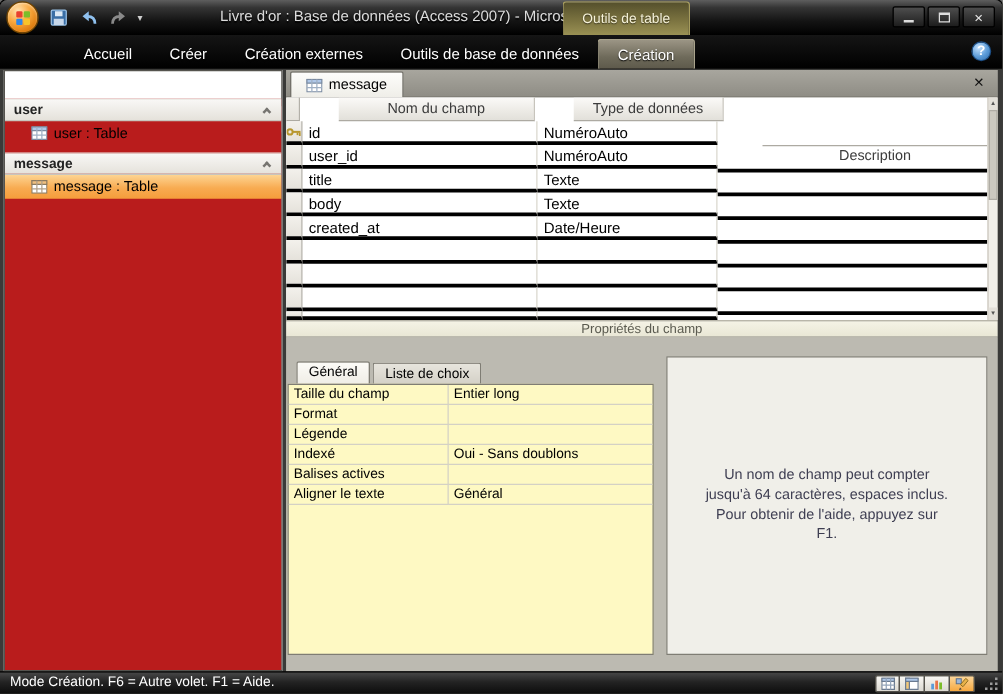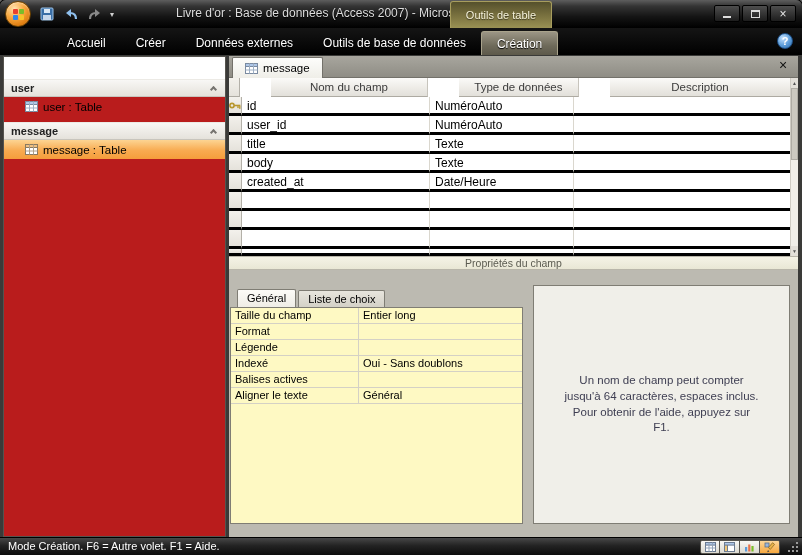--- a/index.html
+++ b/index.html
@@ -73,21 +73,21 @@
   .dgrid{position:absolute;left:0;top:22px;width:561px;height:178px;background:#fff;overflow:hidden;}
   .ghead{display:flex;height:19px;gap:31px;}
   .hc{background:linear-gradient(#fbfaf8,#eceae5 60%,#e2e0da);border-right:1px solid #c7c4bc;
     border-bottom:1px solid #adaaa2;font-size:11.5px;color:#3c3c3c;text-align:center;line-height:18px;}
   .grow{display:flex;height:19px;}
   .grow.partial{height:7px;overflow:hidden;}
   .c{border-right:1px solid #dad7ce;border-bottom:3px solid #000000;font-size:12px;color:#000;
     line-height:18px;padding-left:5px;}
   .col-sel{width:13px;padding:0;background:linear-gradient(#f3f1ec,#e5e2db);border-right:1px solid #b3b0a8;
     display:flex;align-items:center;justify-content:center;}
-  .col-name{width:188px;} .col-type{width:144px;} .col-desc{width:216px;border-right:none;}
+  .col-name{width:188px;} .col-type{width:144px;} .col-desc{width:216px;border-right:none;margin-top:38px;}
 
   .vscroll{position:absolute;left:561px;top:22px;width:8px;height:178px;background:#f1efe9;border-left:1px solid #cfccc4;}
   .vs-btn{position:absolute;left:0;width:100%;height:10px;font-size:5px;text-align:center;color:#555;
     line-height:10px;background:#e3e0d9;}
   .vs-up{top:0;} .vs-down{bottom:0;}
   .vs-thumb{position:absolute;top:10px;left:0;width:100%;height:72px;background:#ccc9c0;border:1px solid #afaca4;}
 
   .propsbar{position:absolute;left:0;top:200px;width:100%;height:14px;
     background:linear-gradient(#f5f3e6,#e9e7d5);border-top:1px solid #b9b6aa;border-bottom:1px solid #b9b6aa;
     text-align:center;font-size:10.5px;color:#5b5b50;line-height:12px;}
@@ -168,21 +168,21 @@
         </span>
       <span class="wbtn">
           <span>×</span>
         </span>
     </div>
   </div>
 
   <div class="tabrow">
     <span class="rtab">Accueil</span>
     <span class="rtab">Créer</span>
-    <span class="rtab">Données externes</span>
+    <span class="rtab">Création externes</span>
     <span class="rtab">Outils de base de données</span>
     <span class="rtab active">Création</span>
   </div>
   <div class="help-btn">?</div>
 
   <div class="navpane">
     <div class="nav-header">
       <div class="nav-title">
         <span>Toutes les tables</span>
         <span class="dd">▾</span>

